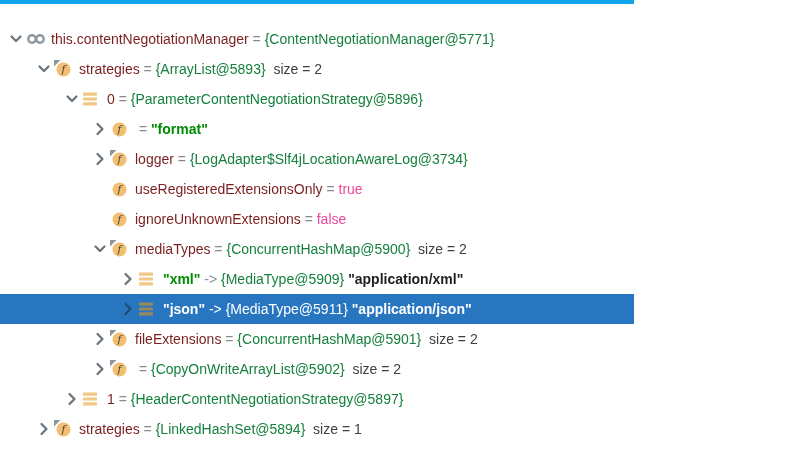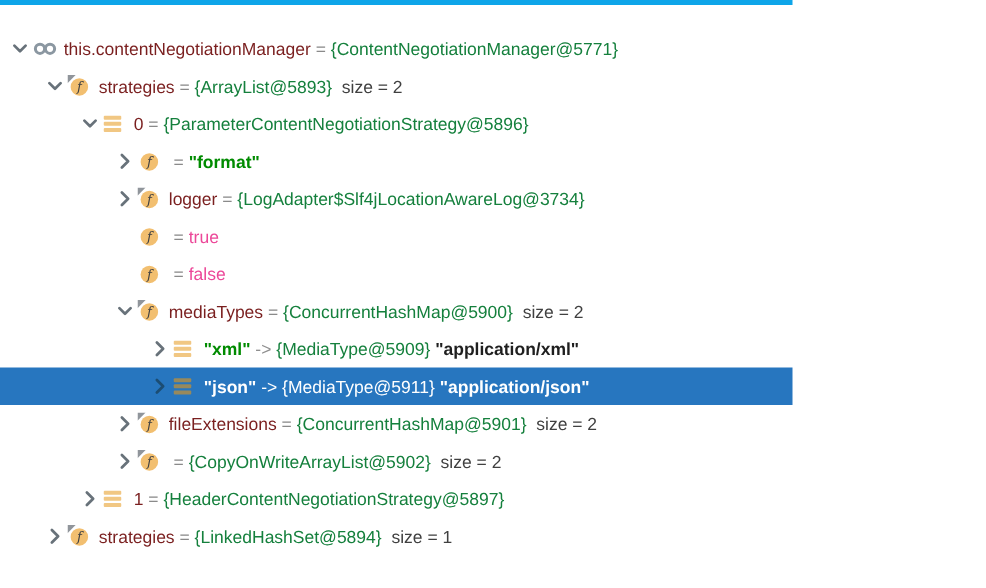--- a/index.html
+++ b/index.html
@@ -58,24 +58,24 @@
           <text x="9.5" y="13.2" text-anchor="middle" font-size="10.5" font-style="italic" font-family="DejaVu Serif, serif" fill="#424242">f</text>
         </svg></span><span class="s-eq"> = </span><span class="s-string">"format"</span></div><div class="row"><span class="indent" style="width: 90px;"></span><span class="chev"><svg width="16" height="16" viewBox="0 0 16 16">
           <path d="M5.5 3 L10.5 8 L5.5 13" fill="none" stroke="#68727a" stroke-width="2.2" stroke-linecap="round" stroke-linejoin="round"></path>
         </svg></span><span class="icon"><svg width="18" height="18" viewBox="0 0 18 18">
           <polygon points="0,0 6.5,0 0,6.5" fill="#90959b"></polygon>
           <circle cx="9.5" cy="9.5" r="7" fill="#f2bf70"></circle>
           <text x="9.5" y="13.2" text-anchor="middle" font-size="10.5" font-style="italic" font-family="DejaVu Serif, serif" fill="#424242">f</text>
         </svg></span><span class="s-name">logger</span><span class="s-eq"> = </span><span class="s-ref">{LogAdapter$Slf4jLocationAwareLog@3734}</span></div><div class="row"><span class="indent" style="width: 90px;"></span><span class="chev"></span><span class="icon"><svg width="18" height="18" viewBox="0 0 18 18">
           <circle cx="9.5" cy="9.5" r="7" fill="#f2bf70"></circle>
           <text x="9.5" y="13.2" text-anchor="middle" font-size="10.5" font-style="italic" font-family="DejaVu Serif, serif" fill="#424242">f</text>
-        </svg></span><span class="s-eq"> = </span><span class="s-bool">true</span></div><div class="row"><span class="indent" style="width: 90px;"></span><span class="chev"></span><span class="icon"><svg width="18" height="18" viewBox="0 0 18 18">
+        </svg></span><span class="s-name">useRegisteredExtensionsOnly</span><span class="s-eq"> = </span><span class="s-bool">true</span></div><div class="row"><span class="indent" style="width: 90px;"></span><span class="chev"></span><span class="icon"><svg width="18" height="18" viewBox="0 0 18 18">
           <circle cx="9.5" cy="9.5" r="7" fill="#f2bf70"></circle>
           <text x="9.5" y="13.2" text-anchor="middle" font-size="10.5" font-style="italic" font-family="DejaVu Serif, serif" fill="#424242">f</text>
-        </svg></span><span class="s-eq"> = </span><span class="s-bool">false</span></div><div class="row"><span class="indent" style="width: 90px;"></span><span class="chev"><svg width="16" height="16" viewBox="0 0 16 16">
+        </svg></span><span class="s-name">ignoreUnknownExtensions</span><span class="s-eq"> = </span><span class="s-bool">false</span></div><div class="row"><span class="indent" style="width: 90px;"></span><span class="chev"><svg width="16" height="16" viewBox="0 0 16 16">
           <path d="M3.5 5.5 L8 10 L12.5 5.5" fill="none" stroke="#68727a" stroke-width="2.2" stroke-linecap="round" stroke-linejoin="round"></path>
         </svg></span><span class="icon"><svg width="18" height="18" viewBox="0 0 18 18">
           <polygon points="0,0 6.5,0 0,6.5" fill="#90959b"></polygon>
           <circle cx="9.5" cy="9.5" r="7" fill="#f2bf70"></circle>
           <text x="9.5" y="13.2" text-anchor="middle" font-size="10.5" font-style="italic" font-family="DejaVu Serif, serif" fill="#424242">f</text>
         </svg></span><span class="s-name">mediaTypes</span><span class="s-eq"> = </span><span class="s-ref">{ConcurrentHashMap@5900}</span><span class="s-size">  size = 2</span></div><div class="row"><span class="indent" style="width: 118px;"></span><span class="chev"><svg width="16" height="16" viewBox="0 0 16 16">
           <path d="M5.5 3 L10.5 8 L5.5 13" fill="none" stroke="#68727a" stroke-width="2.2" stroke-linecap="round" stroke-linejoin="round"></path>
         </svg></span><span class="icon"><svg width="17" height="14" viewBox="0 0 17 14">
           <rect x="1" y="0.5" width="14" height="3.2" rx="0.8" fill="#f1c783"></rect>
           <rect x="1" y="5.4" width="14" height="3.2" rx="0.8" fill="#f1c783"></rect>

